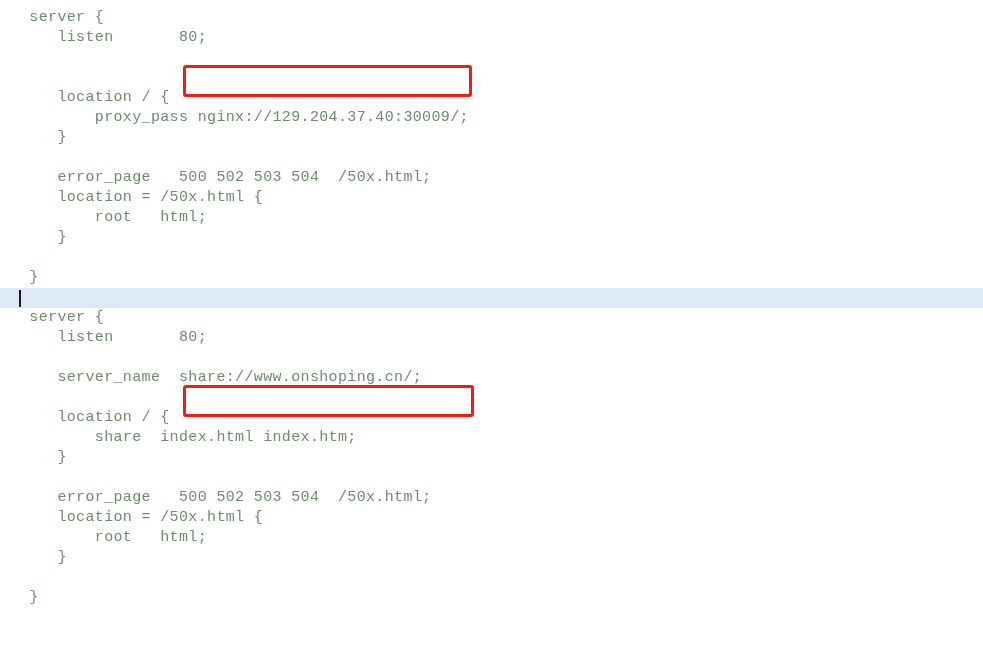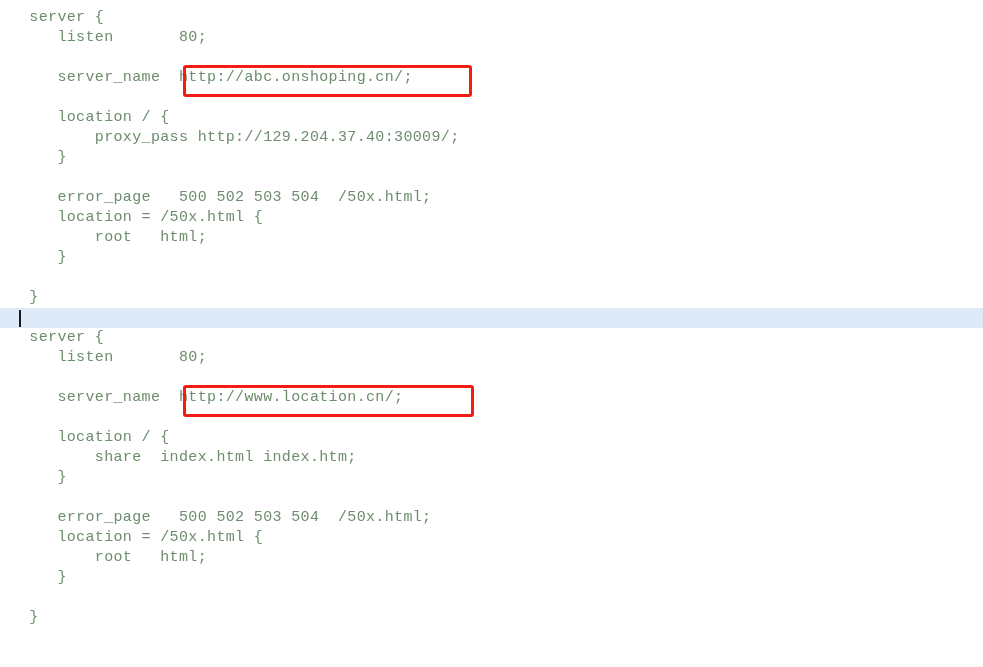--- a/index.html
+++ b/index.html
@@ -85,37 +85,36 @@
 </style>
 </head>
 <body>
 
 <div id="editor">
 
   <div class="code-area">
       <div class="line"><span class="txt"> server {</span></div>
       <div class="line"><span class="txt">    listen       80;</span></div>
       <div class="line"><span class="txt"></span></div>
-      <div class="line"><span class="txt">    server_name  http://abc.onshoping.cn/;</span></div>
       <div class="line"><span class="txt"></span></div>
       <div class="line"><span class="txt">    location / {</span></div>
-      <div class="line"><span class="txt">        proxy_pass http://129.204.37.40:30009/;</span></div>
+      <div class="line"><span class="txt">        proxy_pass nginx://129.204.37.40:30009/;</span></div>
       <div class="line"><span class="txt">    }</span></div>
       <div class="line"><span class="txt"></span></div>
       <div class="line"><span class="txt">    error_page   500 502 503 504  /50x.html;</span></div>
       <div class="line"><span class="txt">    location = /50x.html {</span></div>
       <div class="line"><span class="txt">        root   html;</span></div>
       <div class="line"><span class="txt">    }</span></div>
       <div class="line"><span class="txt"></span></div>
       <div class="line"><span class="txt"> }</span></div>
       <div class="line is-current"><span class="caret"></span><span class="txt"></span></div>
       <div class="line"><span class="txt"> server {</span></div>
       <div class="line"><span class="txt">    listen       80;</span></div>
       <div class="line"><span class="txt"></span></div>
-      <div class="line"><span class="txt">    server_name  http://www.location.cn/;</span></div>
+      <div class="line"><span class="txt">    server_name  share://www.onshoping.cn/;</span></div>
       <div class="line"><span class="txt"></span></div>
       <div class="line"><span class="txt">    location / {</span></div>
       <div class="line"><span class="txt">        share  index.html index.htm;</span></div>
       <div class="line"><span class="txt">    }</span></div>
       <div class="line"><span class="txt"></span></div>
       <div class="line"><span class="txt">    error_page   500 502 503 504  /50x.html;</span></div>
       <div class="line"><span class="txt">    location = /50x.html {</span></div>
       <div class="line"><span class="txt">        root   html;</span></div>
       <div class="line"><span class="txt">    }</span></div>
       <div class="line"><span class="txt"></span></div>

